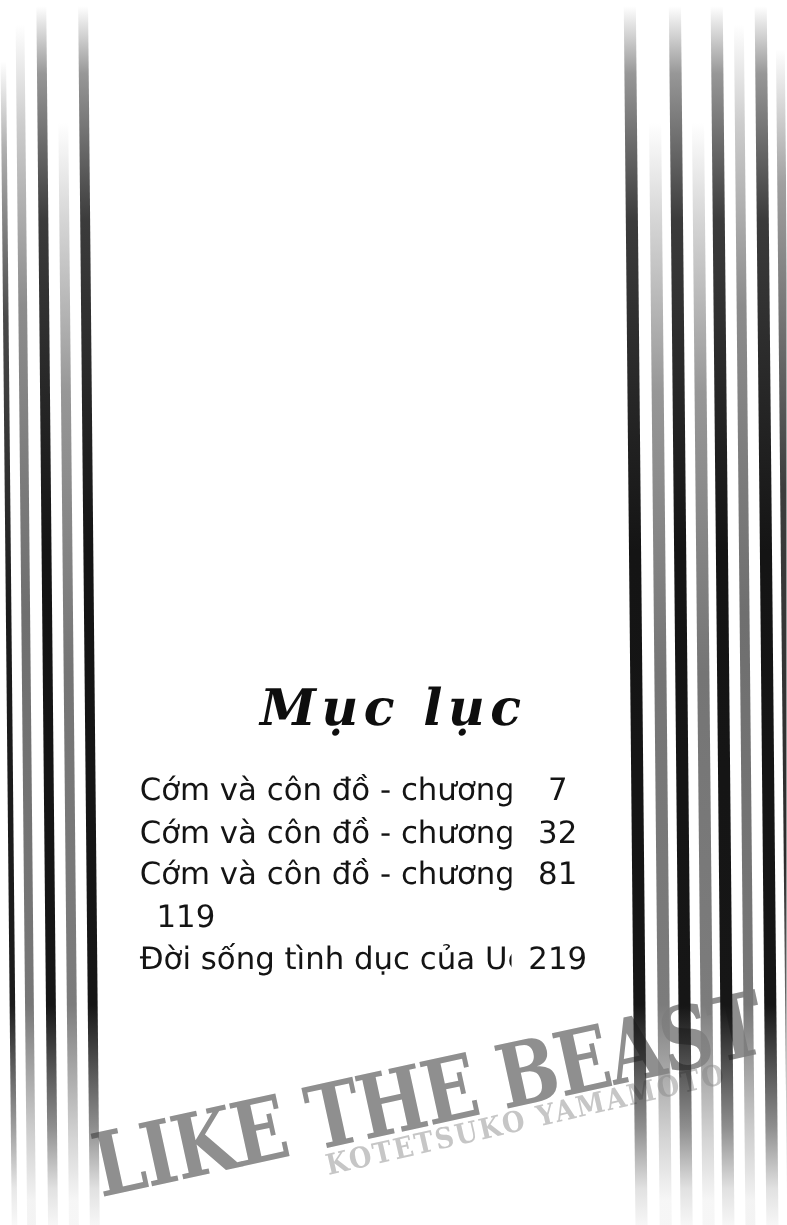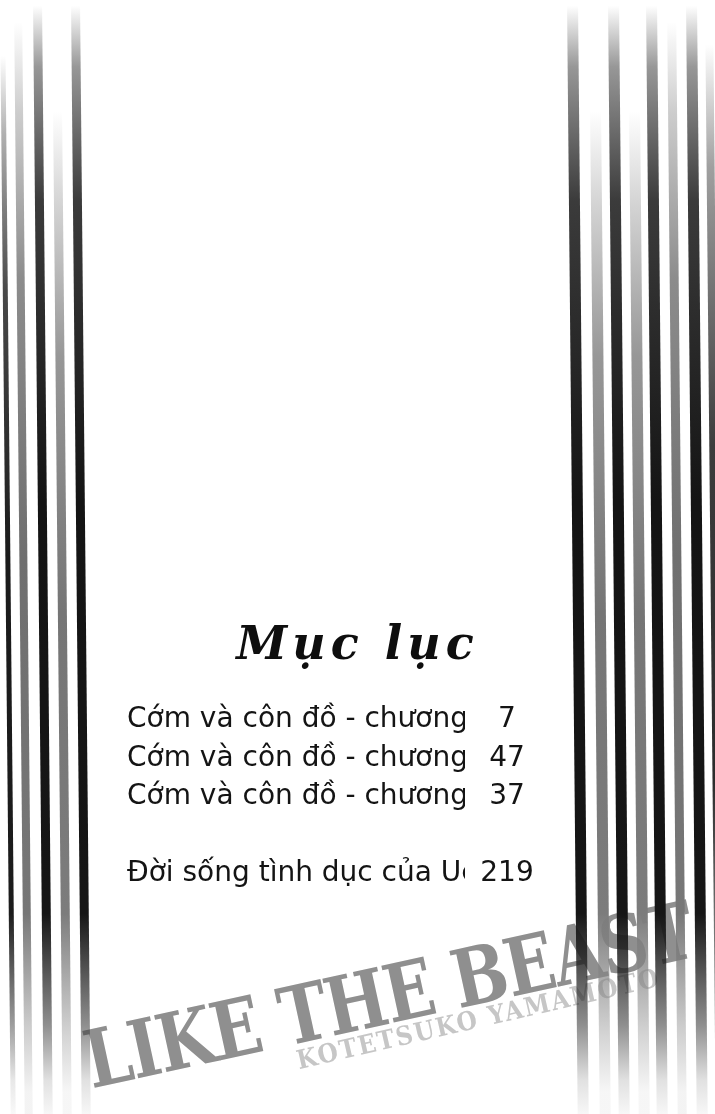--- a/index.html
+++ b/index.html
@@ -127,27 +127,28 @@
 
   <h1 class="page-title">Mục lục</h1>
 
   <div class="toc">
     <div class="toc-row">
       <span class="toc-label">Cớm và côn đồ - chương 1</span>
       <span class="toc-page">7</span>
     </div>
     <div class="toc-row">
       <span class="toc-label">Cớm và côn đồ - chương 2</span>
-      <span class="toc-page">47</span>
+      <span class="toc-page">32</span>
     </div>
     <div class="toc-row">
       <span class="toc-label">Cớm và côn đồ - chương 3</span>
-      <span class="toc-page">37</span>
+      <span class="toc-page">81</span>
     </div>
     <div class="toc-row">
+      <span class="toc-page">119</span>
     </div>
     <div class="toc-row">
       <span class="toc-label">Đời sống tình dục của Ueda và Aki</span>
       <span class="toc-page">219</span>
     </div>
   </div>
 
   <div class="wm-title">LIKE THE BEAST</div>
   <div class="wm-author">KOTETSUKO YAMAMOTO</div>
 

